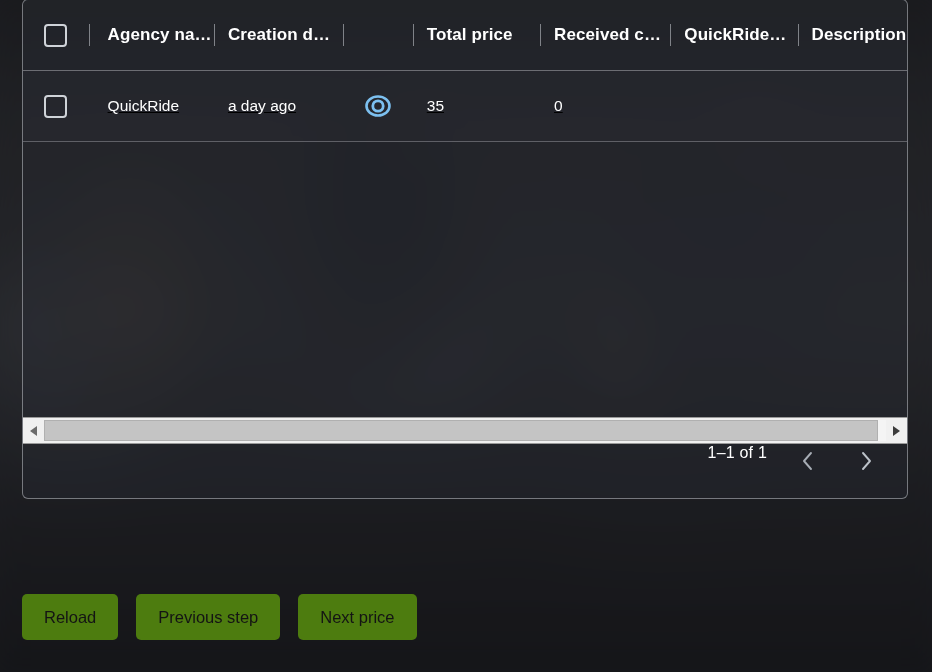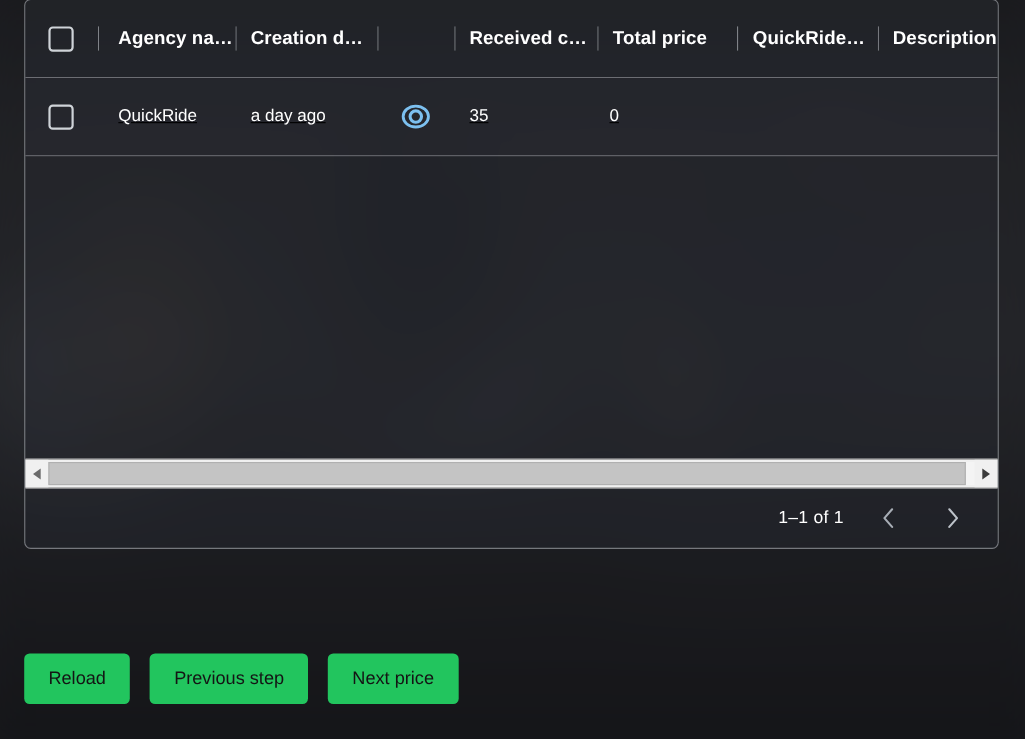--- a/index.html
+++ b/index.html
@@ -187,21 +187,20 @@
     border: 1px solid #b0b0b0;
     cursor: pointer;
   }
 
   
   #paginator {
     position: absolute;
     left: 0; right: 0; bottom: 0;
     height: 54px;
     display: flex;
-    align-items: center;
     justify-content: flex-end;
     padding-right: 24px;
     gap: 24px;
     color: #ffffff;
   }
   #range-label { font-size: 16px; letter-spacing: 0.2px; }
   .pg-btn {
     width: 34px; height: 34px;
     display: flex; align-items: center; justify-content: center;
     cursor: pointer;
@@ -214,21 +213,21 @@
     left: 22px;
     top: 594px;
     display: flex;
     gap: 18px;
   }
   .action-btn {
     height: 46px;
     padding: 0 22px;
     border: none;
     border-radius: 5px;
-    background: #22c55e;
+    background: #4d7c0f;
     color: #141414;
     font-family: "Liberation Sans", sans-serif;
     font-size: 16.5px;
     cursor: pointer;
     white-space: nowrap;
     text-align: right;
   }
 </style>
 </head>
 <body>
@@ -248,25 +247,25 @@
         </div>
         <div class="cell c-agency divided">
           <span>Agency na…</span>
         </div>
         <div class="cell c-created divided">
           <span>Creation d…</span>
         </div>
         <div class="cell c-icon divided">
           <span></span>
         </div>
+        <div class="cell c-price divided">
+          <span>Total price</span>
+        </div>
         <div class="cell c-received divided">
           <span>Received c…</span>
-        </div>
-        <div class="cell c-price divided">
-          <span>Total price</span>
         </div>
         <div class="cell c-subs divided">
           <span>QuickRide…</span>
         </div>
         <div class="cell c-desc divided">
           <span>Description</span>
         </div>
       </div>
 
       <div class="trow tbody-row">

